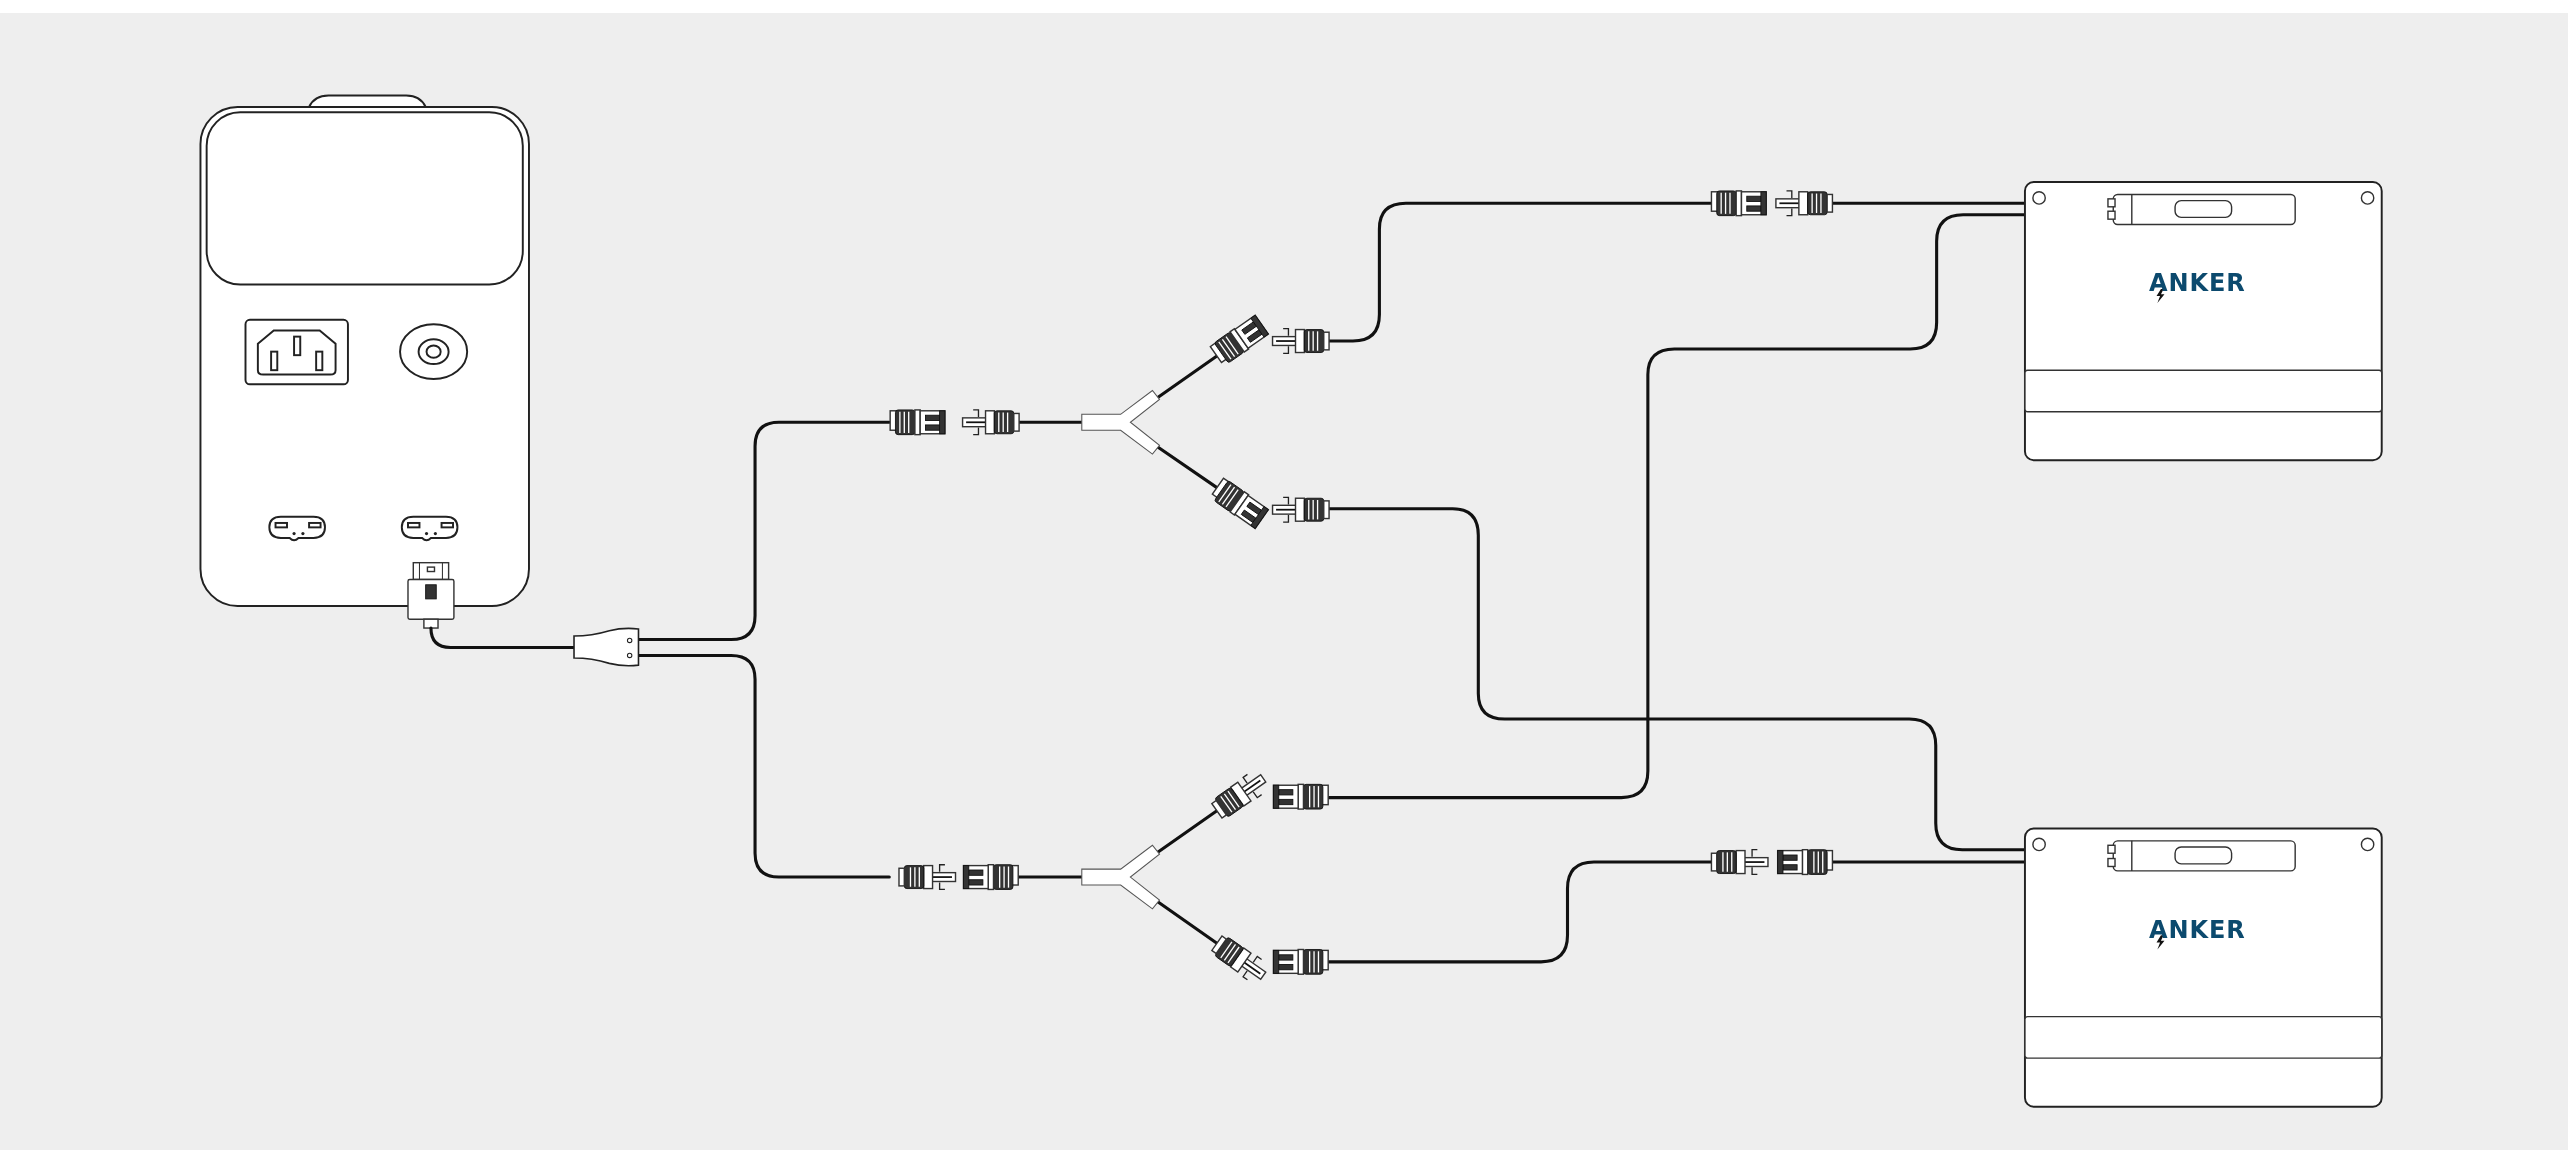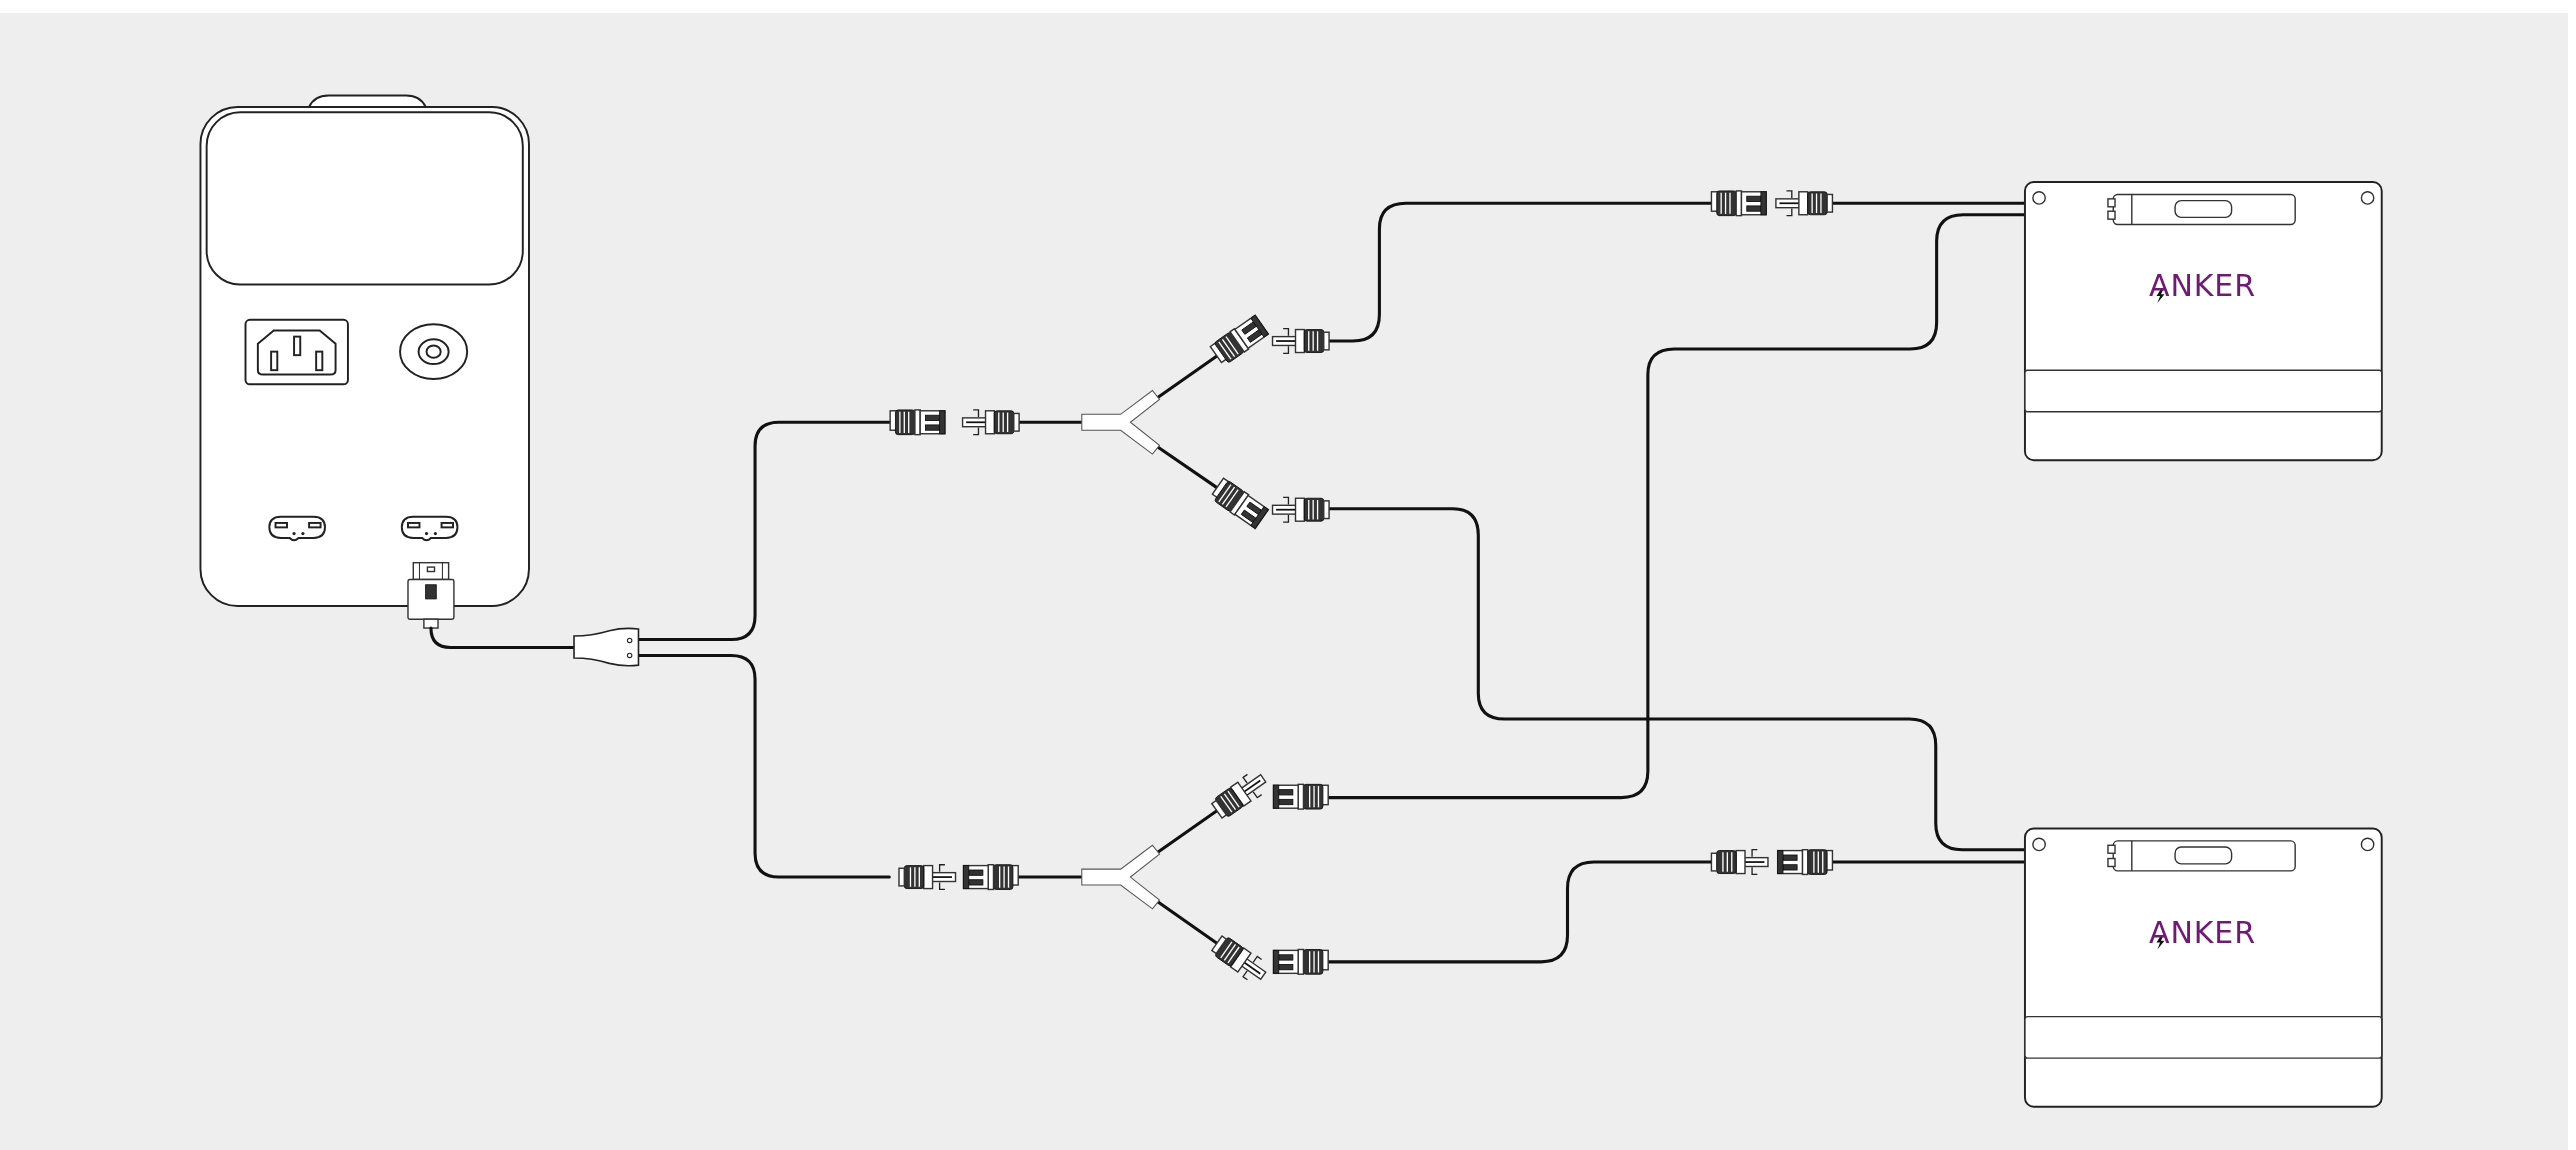--- a/index.html
+++ b/index.html
@@ -1,19 +1,19 @@
 <!DOCTYPE html>
 <html style="font-size:14px"><head>
 <meta charset="utf-8">
 <style>
   html, body { margin: 0; padding: 0; background: #ffffff; }
   body { width: 2576px; height: 1151px; overflow: hidden; position: relative; font-family: "Liberation Sans", sans-serif; }
   .canvas { position: absolute; left: 0; top: 13.2px; width: 2568px; height: 1137px; background: #eeeeee; }
   svg.diagram { position: absolute; left: 0; top: 0; }
-  .logo-text { position: absolute; font-family: "DejaVu Sans", sans-serif; font-weight: normal; font-size: 30px; letter-spacing: 0.9px; color: #701a75; line-height: 1; }
+  .logo-text { position: absolute; font-family: "DejaVu Sans", sans-serif; font-weight: bold; font-size: 24px; letter-spacing: 0.9px; color: #0c4a6e; line-height: 1; }
   .cable { fill: none; stroke: #111; stroke-width: 3.5; stroke-linecap: round; stroke-linejoin: round; }
   .outline { fill: #fff; stroke: #222; stroke-width: 2.2; }
   .thin { fill: #fff; stroke: #333; stroke-width: 1.6; }
   .dark { fill: #333; stroke: #111; stroke-width: 1; }
 </style>
 </head>
 <body>
 
 <div class="canvas"></div>
 

